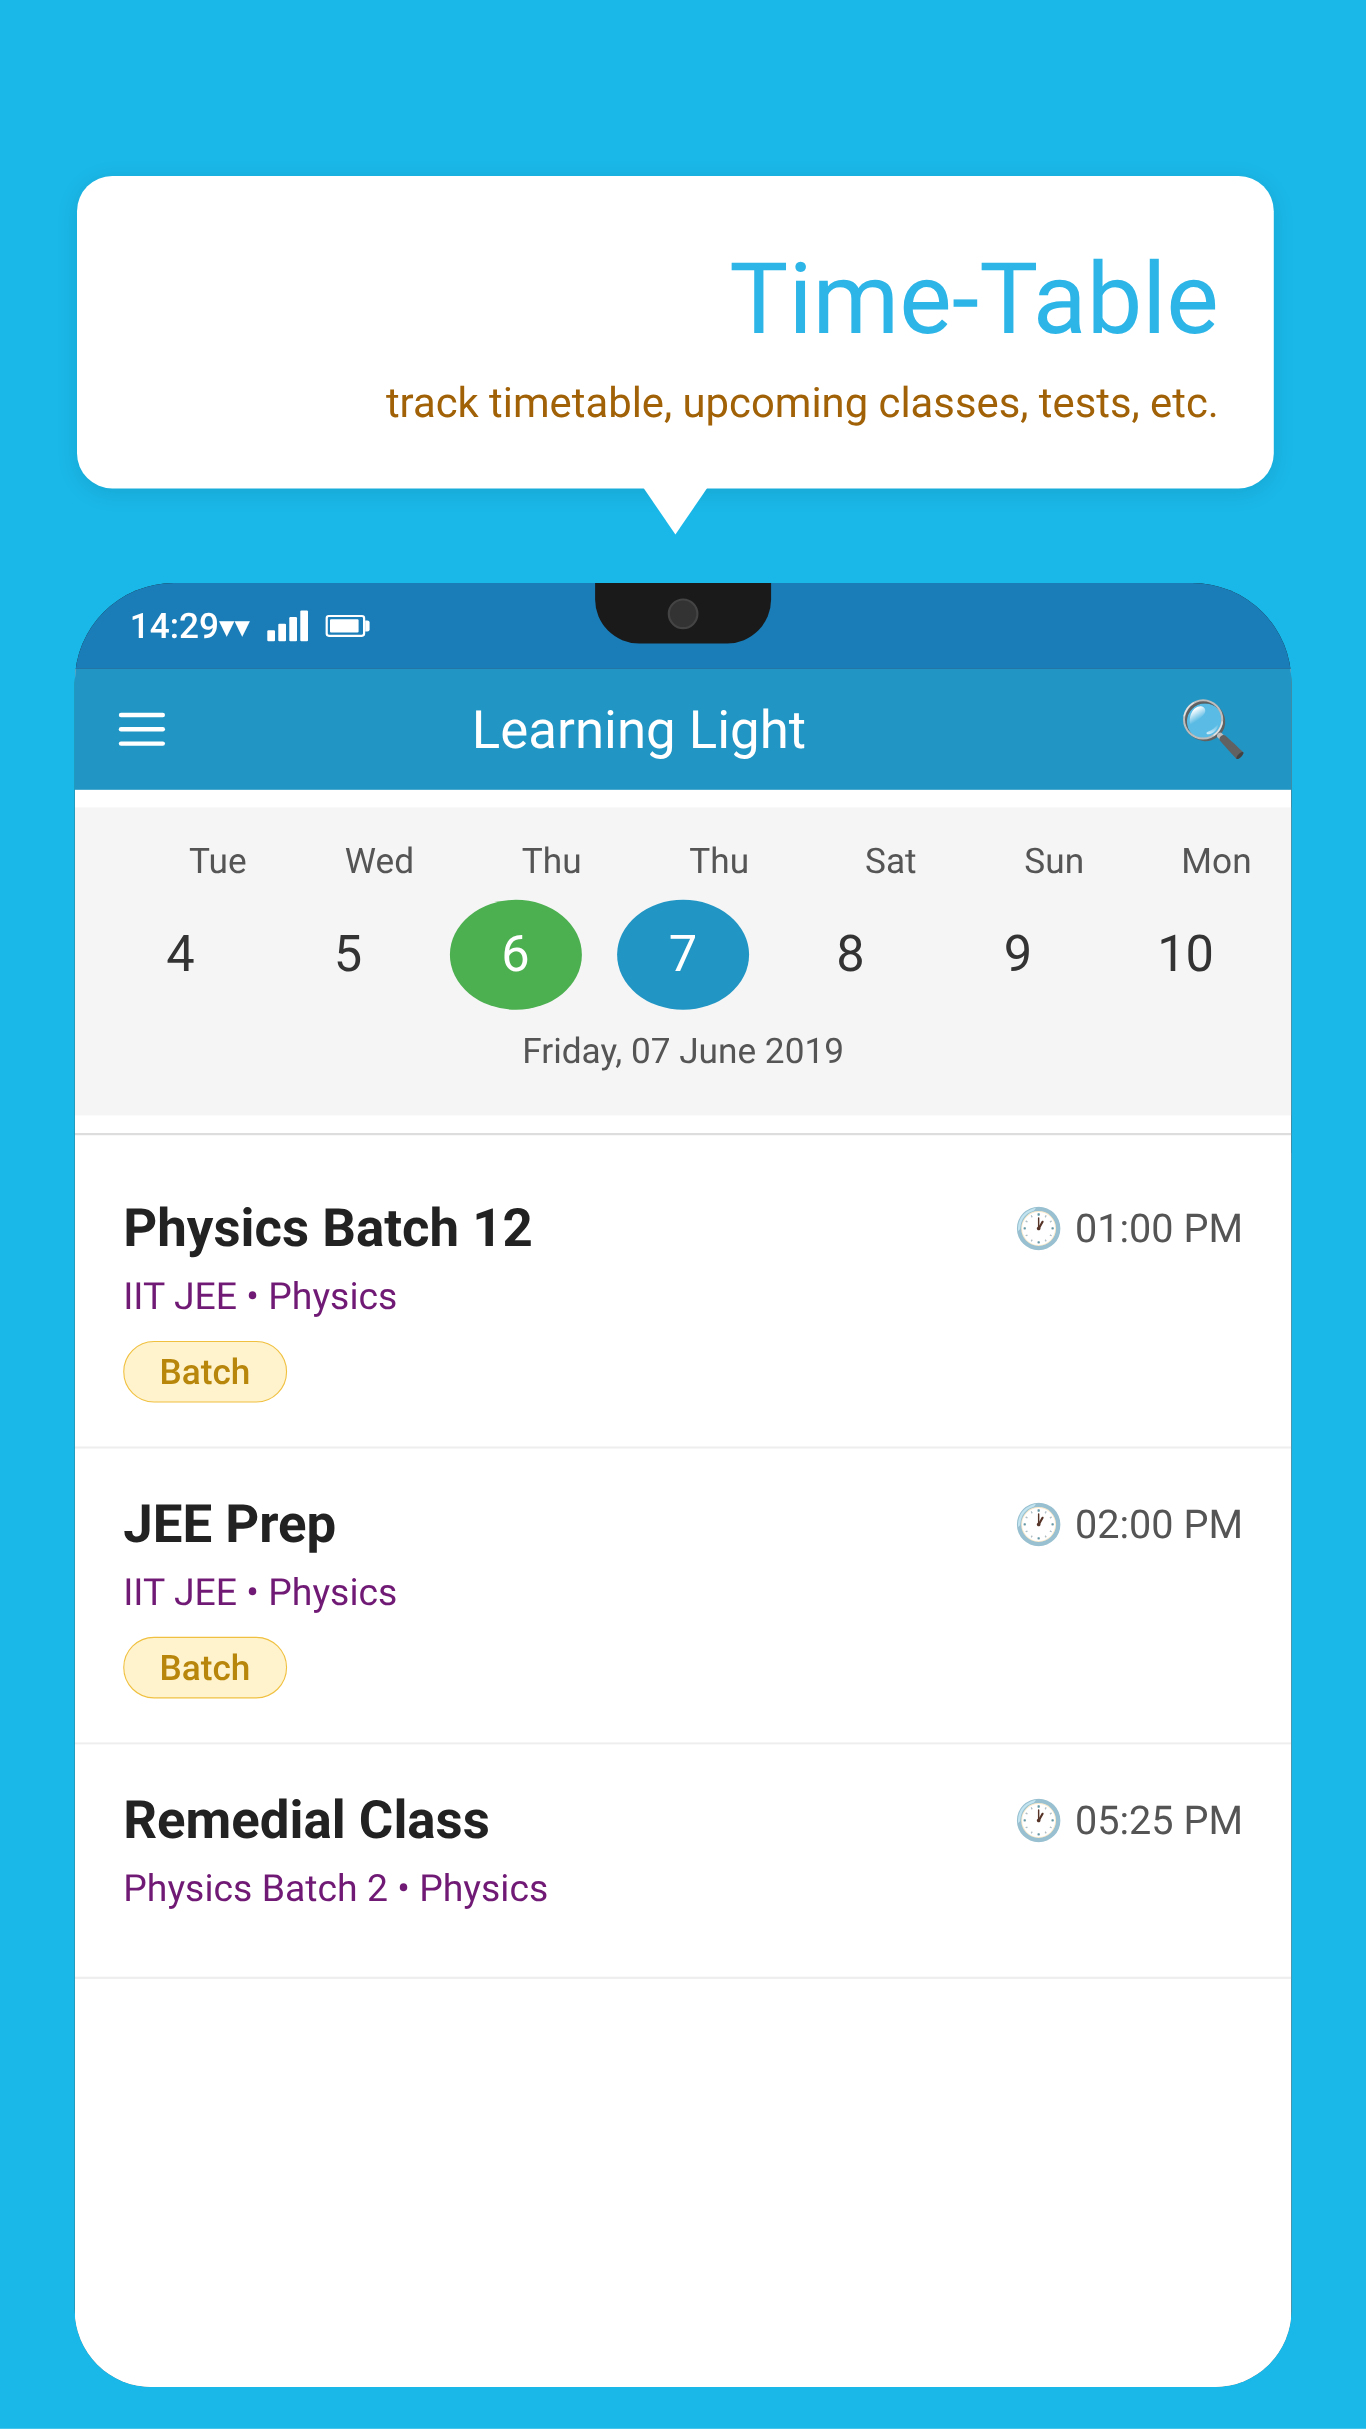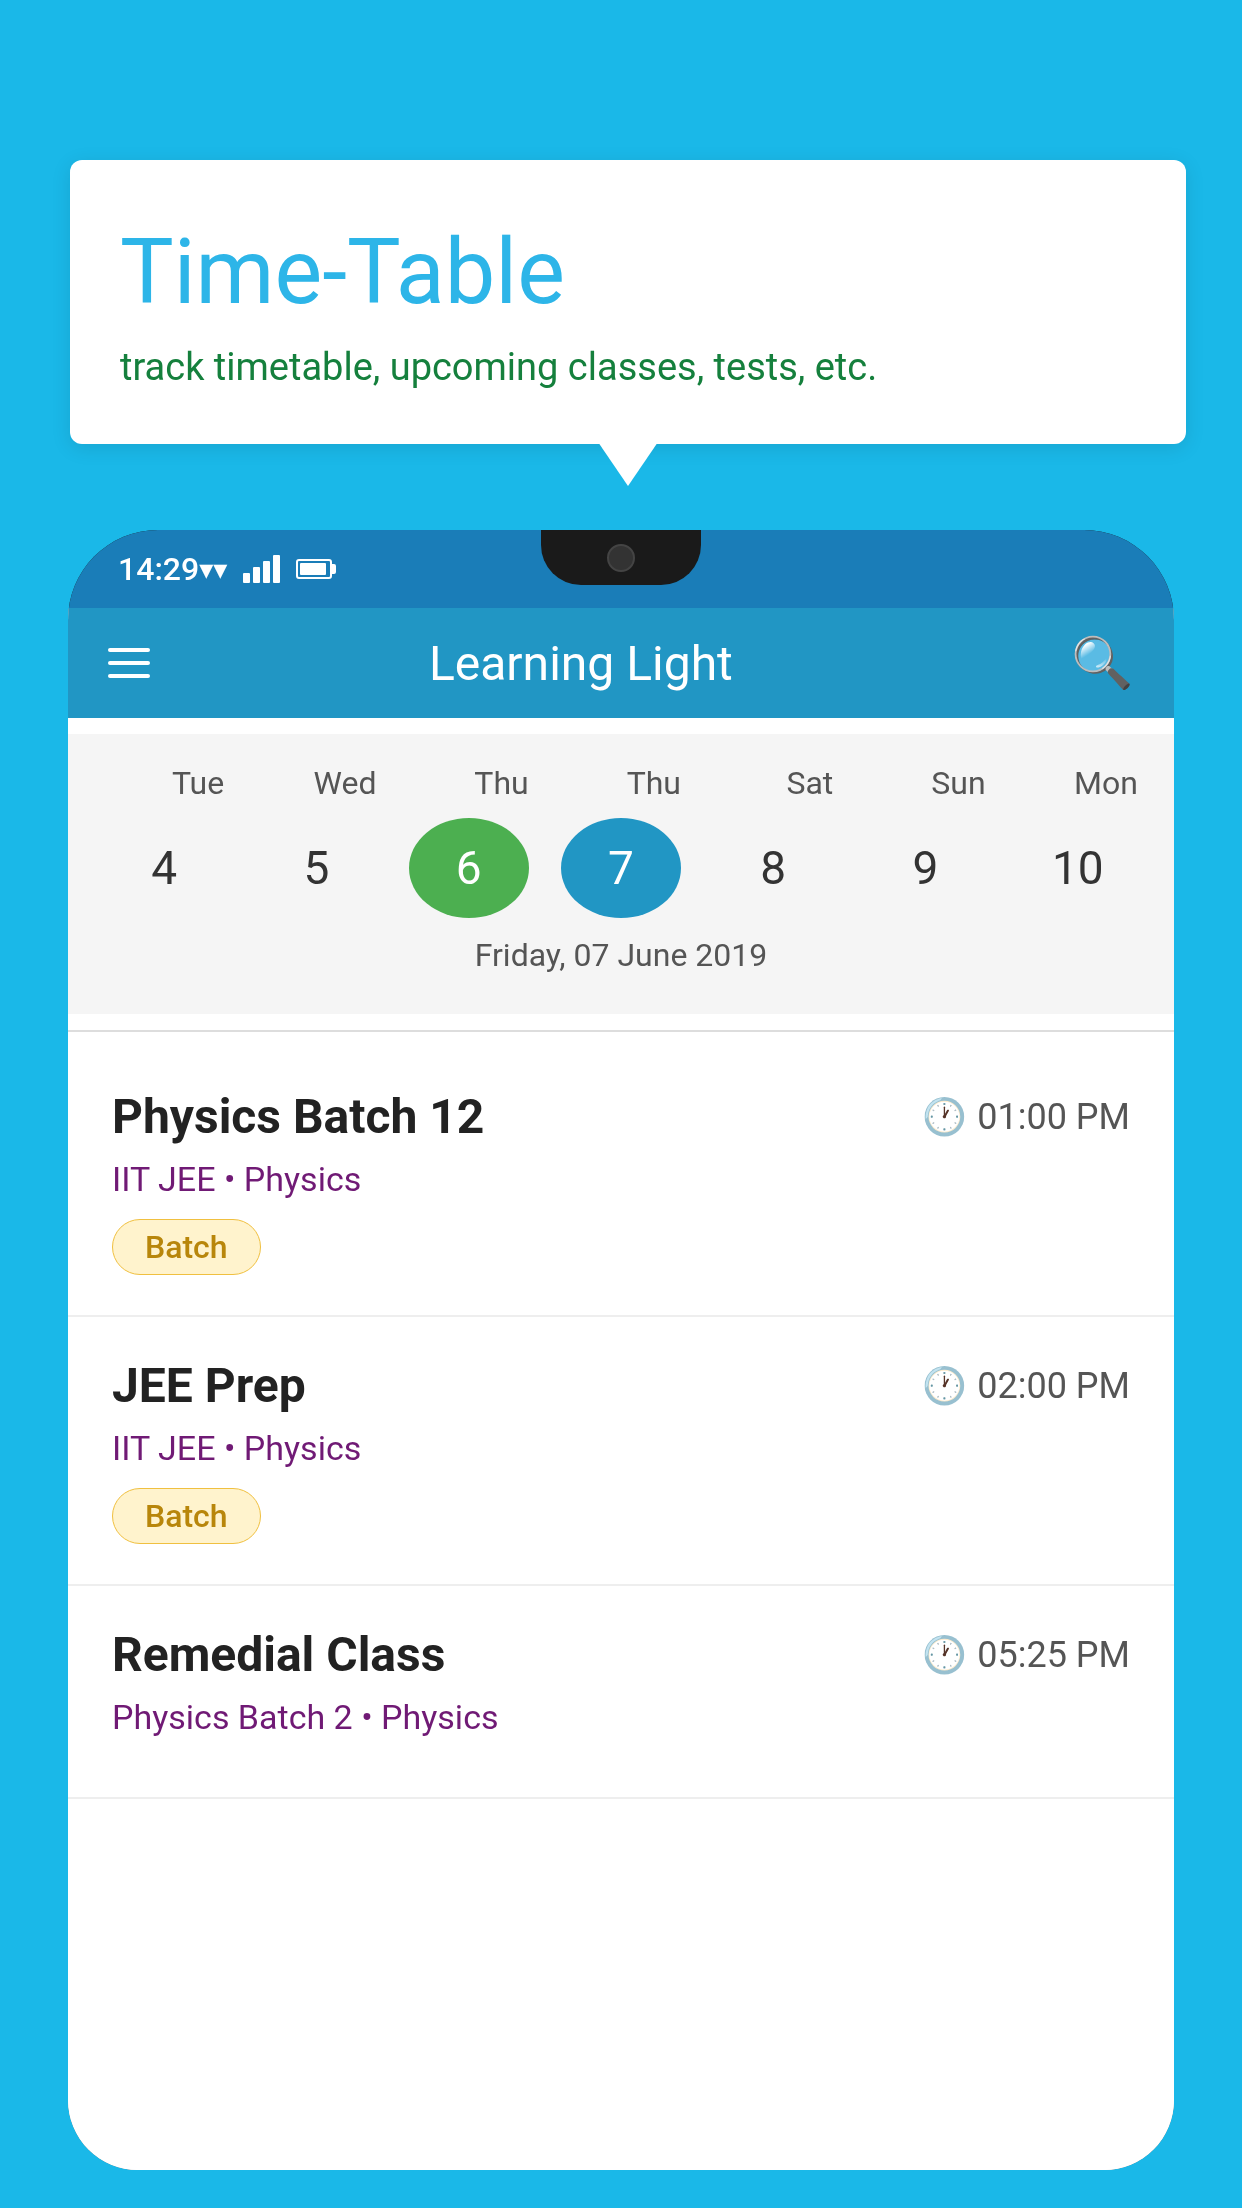--- a/index.html
+++ b/index.html
@@ -11,25 +11,25 @@
       font-family: 'Roboto', Arial, sans-serif;
       overflow: hidden;
       position: relative;
     }
 
     
     .tooltip-card {
       position: absolute;
       top: 160px;
       left: 70px;
-      right: 56px;
-      background: white;
-      border-radius: 12px;
+      right: 84px;
+      background: white;
+      border-radius: 32px;
       padding: 60px 50px 55px;
-      text-align: left;
+      text-align: right;
       box-shadow: 0 4px 20px rgba(0,0,0,0.1);
     }
 
     .tooltip-card::after {
       content: '';
       position: absolute;
       bottom: -42px;
       left: 50%;
       transform: translateX(-50%);
       width: 0;
@@ -41,21 +41,21 @@
 
     .tooltip-title {
       font-size: 90px;
       font-weight: 400;
       color: #2db5e8;
       margin-bottom: 20px;
     }
 
     .tooltip-subtitle {
       font-size: 38px;
-      color: #15803d;
+      color: #a16207;
       font-weight: 400;
     }
 
     
     .phone-container {
       position: absolute;
       top: 530px;
       left: 68px;
       right: 68px;
       bottom: 0;

